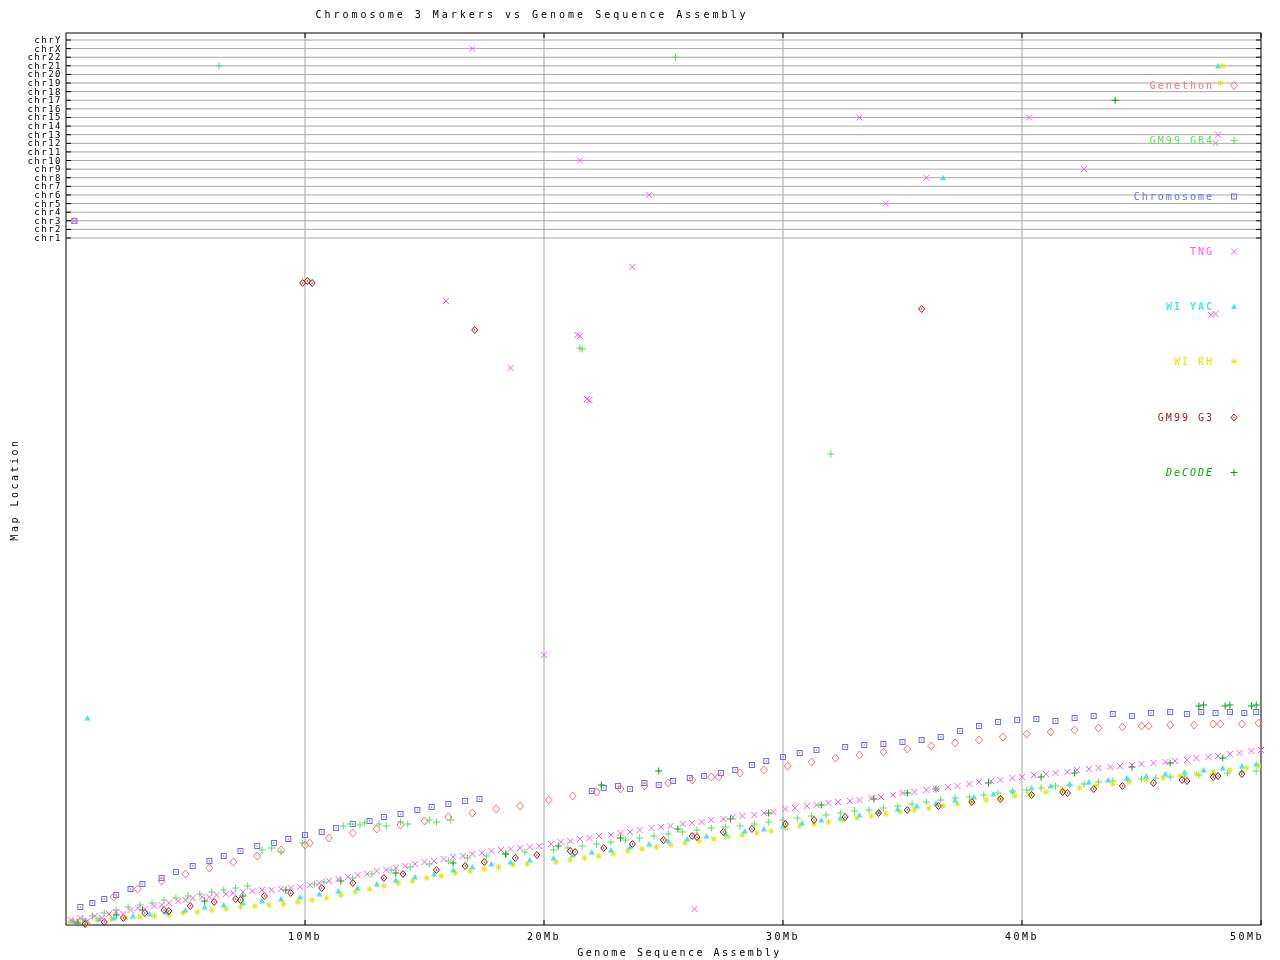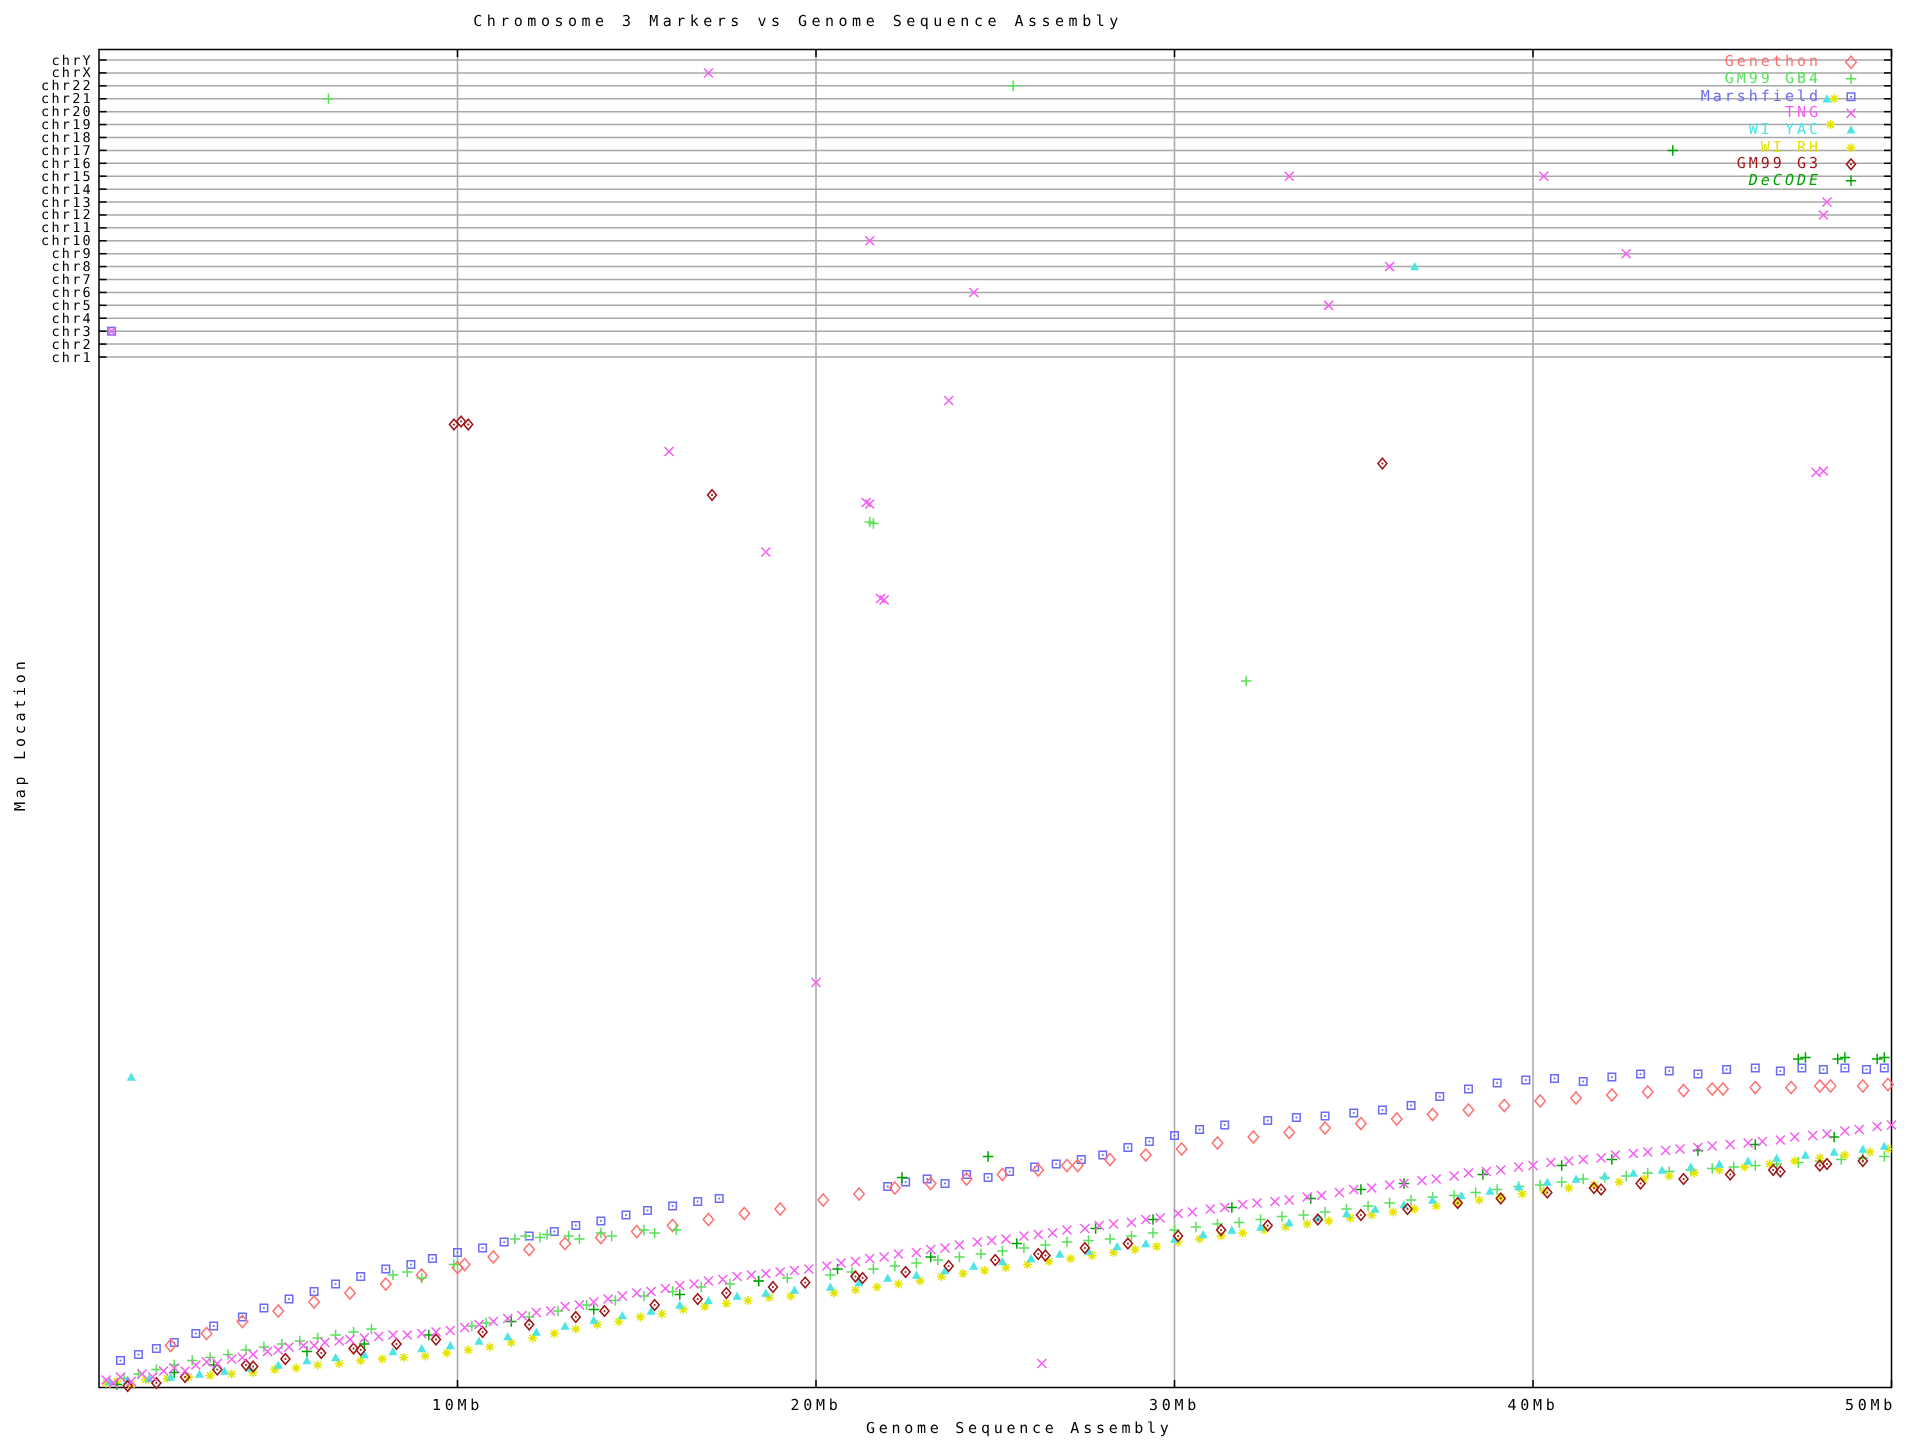--- a/index.html
+++ b/index.html
@@ -5,22 +5,22 @@
   html,body{margin:0;padding:0;background:#ffffff;}
   #stage{position:relative;width:1280px;height:960px;background:#fff;overflow:hidden;
          font-family:"DejaVu Sans Mono",monospace;color:#000;}
   #title{position:absolute;top:9px;left:0;width:1064px;text-align:center;
          font-size:10px;letter-spacing:3px;white-space:pre;}
   #xaxis-title{position:absolute;top:947px;left:82px;width:1195px;text-align:center;
          font-size:10px;letter-spacing:2.5px;white-space:pre;}
   #yaxis-title{position:absolute;left:-46px;top:484px;width:120px;text-align:center;
          font-size:10px;letter-spacing:2.5px;transform:rotate(-90deg);white-space:pre;}
   #legend{position:absolute;top:36px;left:1040px;width:210px;}
-  .legend-row{display:flex;align-items:center;height:11.3px;font-size:10px;
-         letter-spacing:2px;font-weight:normal;white-space:pre;}
+  .legend-row{display:flex;align-items:flex-start;height:11.3px;font-size:10px;
+         letter-spacing:2px;font-weight:normal;white-space:pre;margin-top:44px;}
   .legend-label{flex:1;text-align:right;}
   .legend-marker{width:36px;height:11px;flex:0 0 36px;}
   #plot-svg{position:absolute;left:0;top:0;}
   .chr-label{font-size:9px;letter-spacing:1.5px;}
   .tick-label{font-size:10px;letter-spacing:2.5px;}
 </style>
 </head>
 <body>
 
 <div id="stage">
@@ -868,28 +868,28 @@
       <path d="M882.77 200.56521739130434L888.77 206.56521739130434M882.77 206.56521739130434L888.77 200.56521739130434" fill="none" stroke="#f55cf5" stroke-width="1"></path>
       <path d="M71.365 217.78260869565216L77.365 223.78260869565216M71.365 223.78260869565216L77.365 217.78260869565216" fill="none" stroke="#f55cf5" stroke-width="1"></path>
     </svg>
   <div id="legend">
       <div class="legend-row"><span class="legend-label" style="color: rgb(255, 114, 114);">Genethon</span><svg width="36" height="11" class="legend-marker">
           <path d="M20 1.5L23.5 5.5L20 9.5L16.5 5.5Z" stroke="#ff7272" fill="none" stroke-width="1"></path>
         </svg></div>
       <div class="legend-row"><span class="legend-label" style="color: rgb(89, 224, 89);">GM99 GB4</span><svg width="36" height="11" class="legend-marker">
           <path d="M16.5 5.5H23.5M20 2V9" stroke="#59e059" fill="none" stroke-width="1"></path>
         </svg></div>
-      <div class="legend-row"><span class="legend-label" style="color: rgb(107, 107, 247);">Marshfield</span><svg width="36" height="11" class="legend-marker">
+      <div class="legend-row"><span class="legend-label" style="color: rgb(107, 107, 247);">Chromosome</span><svg width="36" height="11" class="legend-marker">
           <rect x="17.5" y="3" width="5" height="5" fill="none" stroke="#6b6bf7" stroke-width="1"></rect>
           <circle cx="20" cy="5.5" r="0.7" fill="#6b6bf7"></circle>
         </svg></div>
       <div class="legend-row"><span class="legend-label" style="color: rgb(245, 92, 245);">TNG</span><svg width="36" height="11" class="legend-marker">
           <path d="M17 2.5L23 8.5M17 8.5L23 2.5" stroke="#f55cf5" fill="none" stroke-width="1"></path>
         </svg></div>
-      <div class="legend-row"><span class="legend-label" style="color: rgb(77, 228, 228);">WI YAC</span><svg width="36" height="11" class="legend-marker">
+      <div class="legend-row"><span class="legend-label" style="color: rgb(77, 228, 228); font-weight: bold;">WI YAC</span><svg width="36" height="11" class="legend-marker">
           <path d="M20 2.5L23 8L17 8Z" fill="#4de4e4"></path>
         </svg></div>
       <div class="legend-row"><span class="legend-label" style="color: rgb(228, 228, 0);">WI RH</span><svg width="36" height="11" class="legend-marker">
           <path d="M17 5.5H23M20 2.5V8.5M17.8 3.3L22.2 7.7M17.8 7.7L22.2 3.3" stroke="#e4e400" fill="none" stroke-width="1"></path>
         </svg></div>
       <div class="legend-row"><span class="legend-label" style="color: rgb(158, 20, 20);">GM99 G3</span><svg width="36" height="11" class="legend-marker">
           <path d="M20 2L23 5.5L20 9L17 5.5Z" stroke="#9e1414" fill="none" stroke-width="1"></path>
           <circle cx="20" cy="5.5" r="0.7" fill="#9e1414"></circle>
         </svg></div>
       <div class="legend-row"><span class="legend-label" style="color: rgb(0, 163, 0); font-style: italic;">DeCODE</span><svg width="36" height="11" class="legend-marker">

